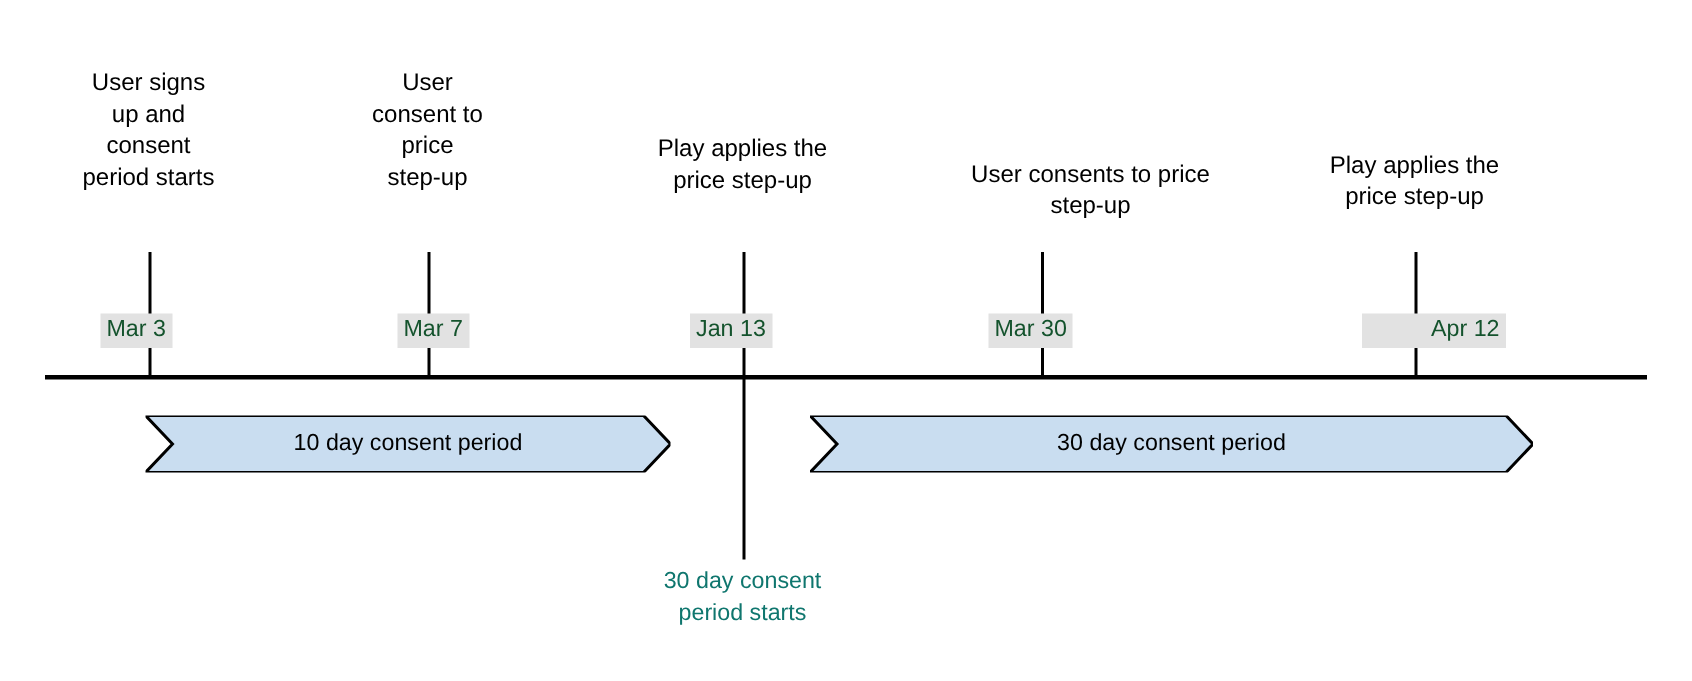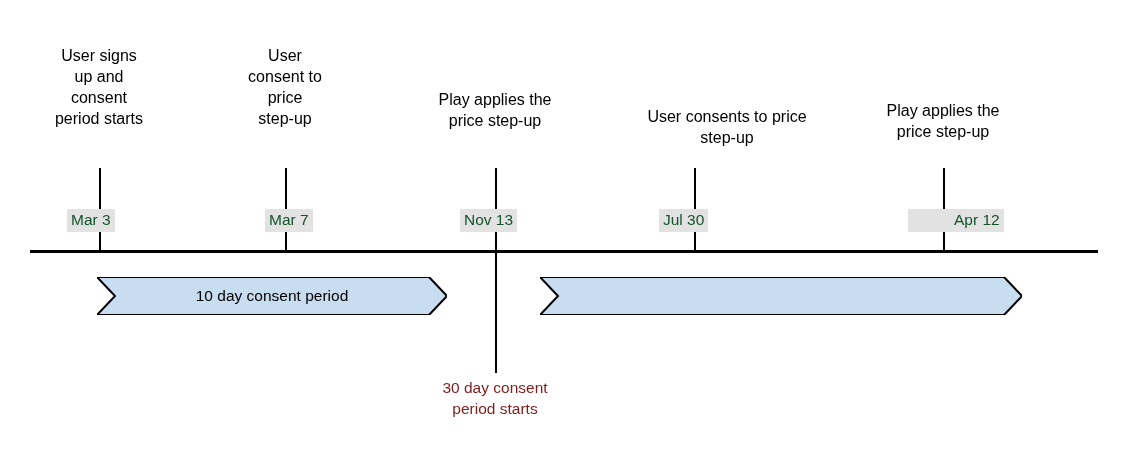--- a/index.html
+++ b/index.html
@@ -71,21 +71,21 @@
     color: #000000;
     z-index: 2;
     white-space: nowrap;
   }
   
   .below-label {
     position: absolute;
     text-align: center;
     font-size: 15.5px;
     line-height: 21px;
-    color: #7f1d1d;
+    color: #0f766e;
     white-space: pre-line;
   }
 </style>
 </head>
 <body>
 
 <div id="canvas">
 
   <div class="axis-line" id="axis-line" style="left: 30px; width: 1068px; top: 250px; background: rgb(0, 0, 0);"></div>
 
@@ -98,42 +98,43 @@
       <div class="date-chip" style="left: 67px; top: 209px; background: rgb(226, 226, 226);">Mar 3</div>
       <div class="tick" style="left: 285px; top: 168px; height: 82px; background: rgb(0, 0, 0);"></div>
       <div class="event-label" style="left: 215px; top: 45px; width: 140px;">User
 consent to
 price
 step-up</div>
       <div class="date-chip" style="left: 254px; top: 209px; background: rgb(226, 226, 226); margin-left: 11px;">Mar 7</div>
       <div class="tick" style="left: 495px; top: 168px; height: 82px; background: rgb(0, 0, 0);"></div>
       <div class="event-label" style="left: 411px; top: 89px; width: 168px;">Play applies the
 price step-up</div>
-      <div class="date-chip" style="left: 460px; top: 209px; background: rgb(226, 226, 226);">Nov 13</div>
+      <div class="date-chip" style="left: 460px; top: 209px; background: rgb(226, 226, 226);">Jan 13</div>
       <div class="tick" style="left: 694px; top: 168px; height: 82px; background: rgb(0, 0, 0);"></div>
       <div class="event-label" style="left: 620px; top: 106px; width: 214px;">User consents to price
 step-up</div>
-      <div class="date-chip" style="left: 659px; top: 209px; background: rgb(226, 226, 226);">Jul 30</div>
+      <div class="date-chip" style="left: 659px; top: 209px; background: rgb(226, 226, 226);">Mar 30</div>
       <div class="tick" style="left: 943px; top: 168px; height: 82px; background: rgb(0, 0, 0);"></div>
       <div class="event-label" style="left: 859px; top: 100px; width: 168px;">Play applies the
 price step-up</div>
       <div class="date-chip" style="left: 908px; top: 209px; background: rgb(226, 226, 226); padding-left: 46px;">Apr 12</div>
     </div>
 
   <div id="periods-layer">
       <div class="period-bar" style="left: 97px; top: 277px; width: 350px; height: 38px; background: transparent;">
         <svg width="350" height="38" viewBox="0 0 350 38">
           <polygon points="0,0 332,0 350,19 332,38 0,38 18,19" fill="#c9ddf0" stroke="#000000" stroke-width="2" stroke-linejoin="miter"></polygon>
         </svg>
         <span class="period-label">10 day consent period</span>
       </div>
       <div class="period-bar" style="left: 540px; top: 277px; width: 482px; height: 38px; background: transparent;">
         <svg width="482" height="38" viewBox="0 0 482 38">
           <polygon points="0,0 464,0 482,19 464,38 0,38 18,19" fill="#c9ddf0" stroke="#000000" stroke-width="2" stroke-linejoin="miter"></polygon>
         </svg>
+        <span class="period-label">30 day consent period</span>
       </div>
     </div>
 
   <div id="below-layer">
       <div class="tick" style="left: 495px; top: 250px; height: 123px; background: rgb(0, 0, 0); z-index: 3;"></div>
       <div class="below-label" style="left: 411px; top: 377px; width: 168px;">30 day consent
 period starts</div>
     </div>
 
 </div>

